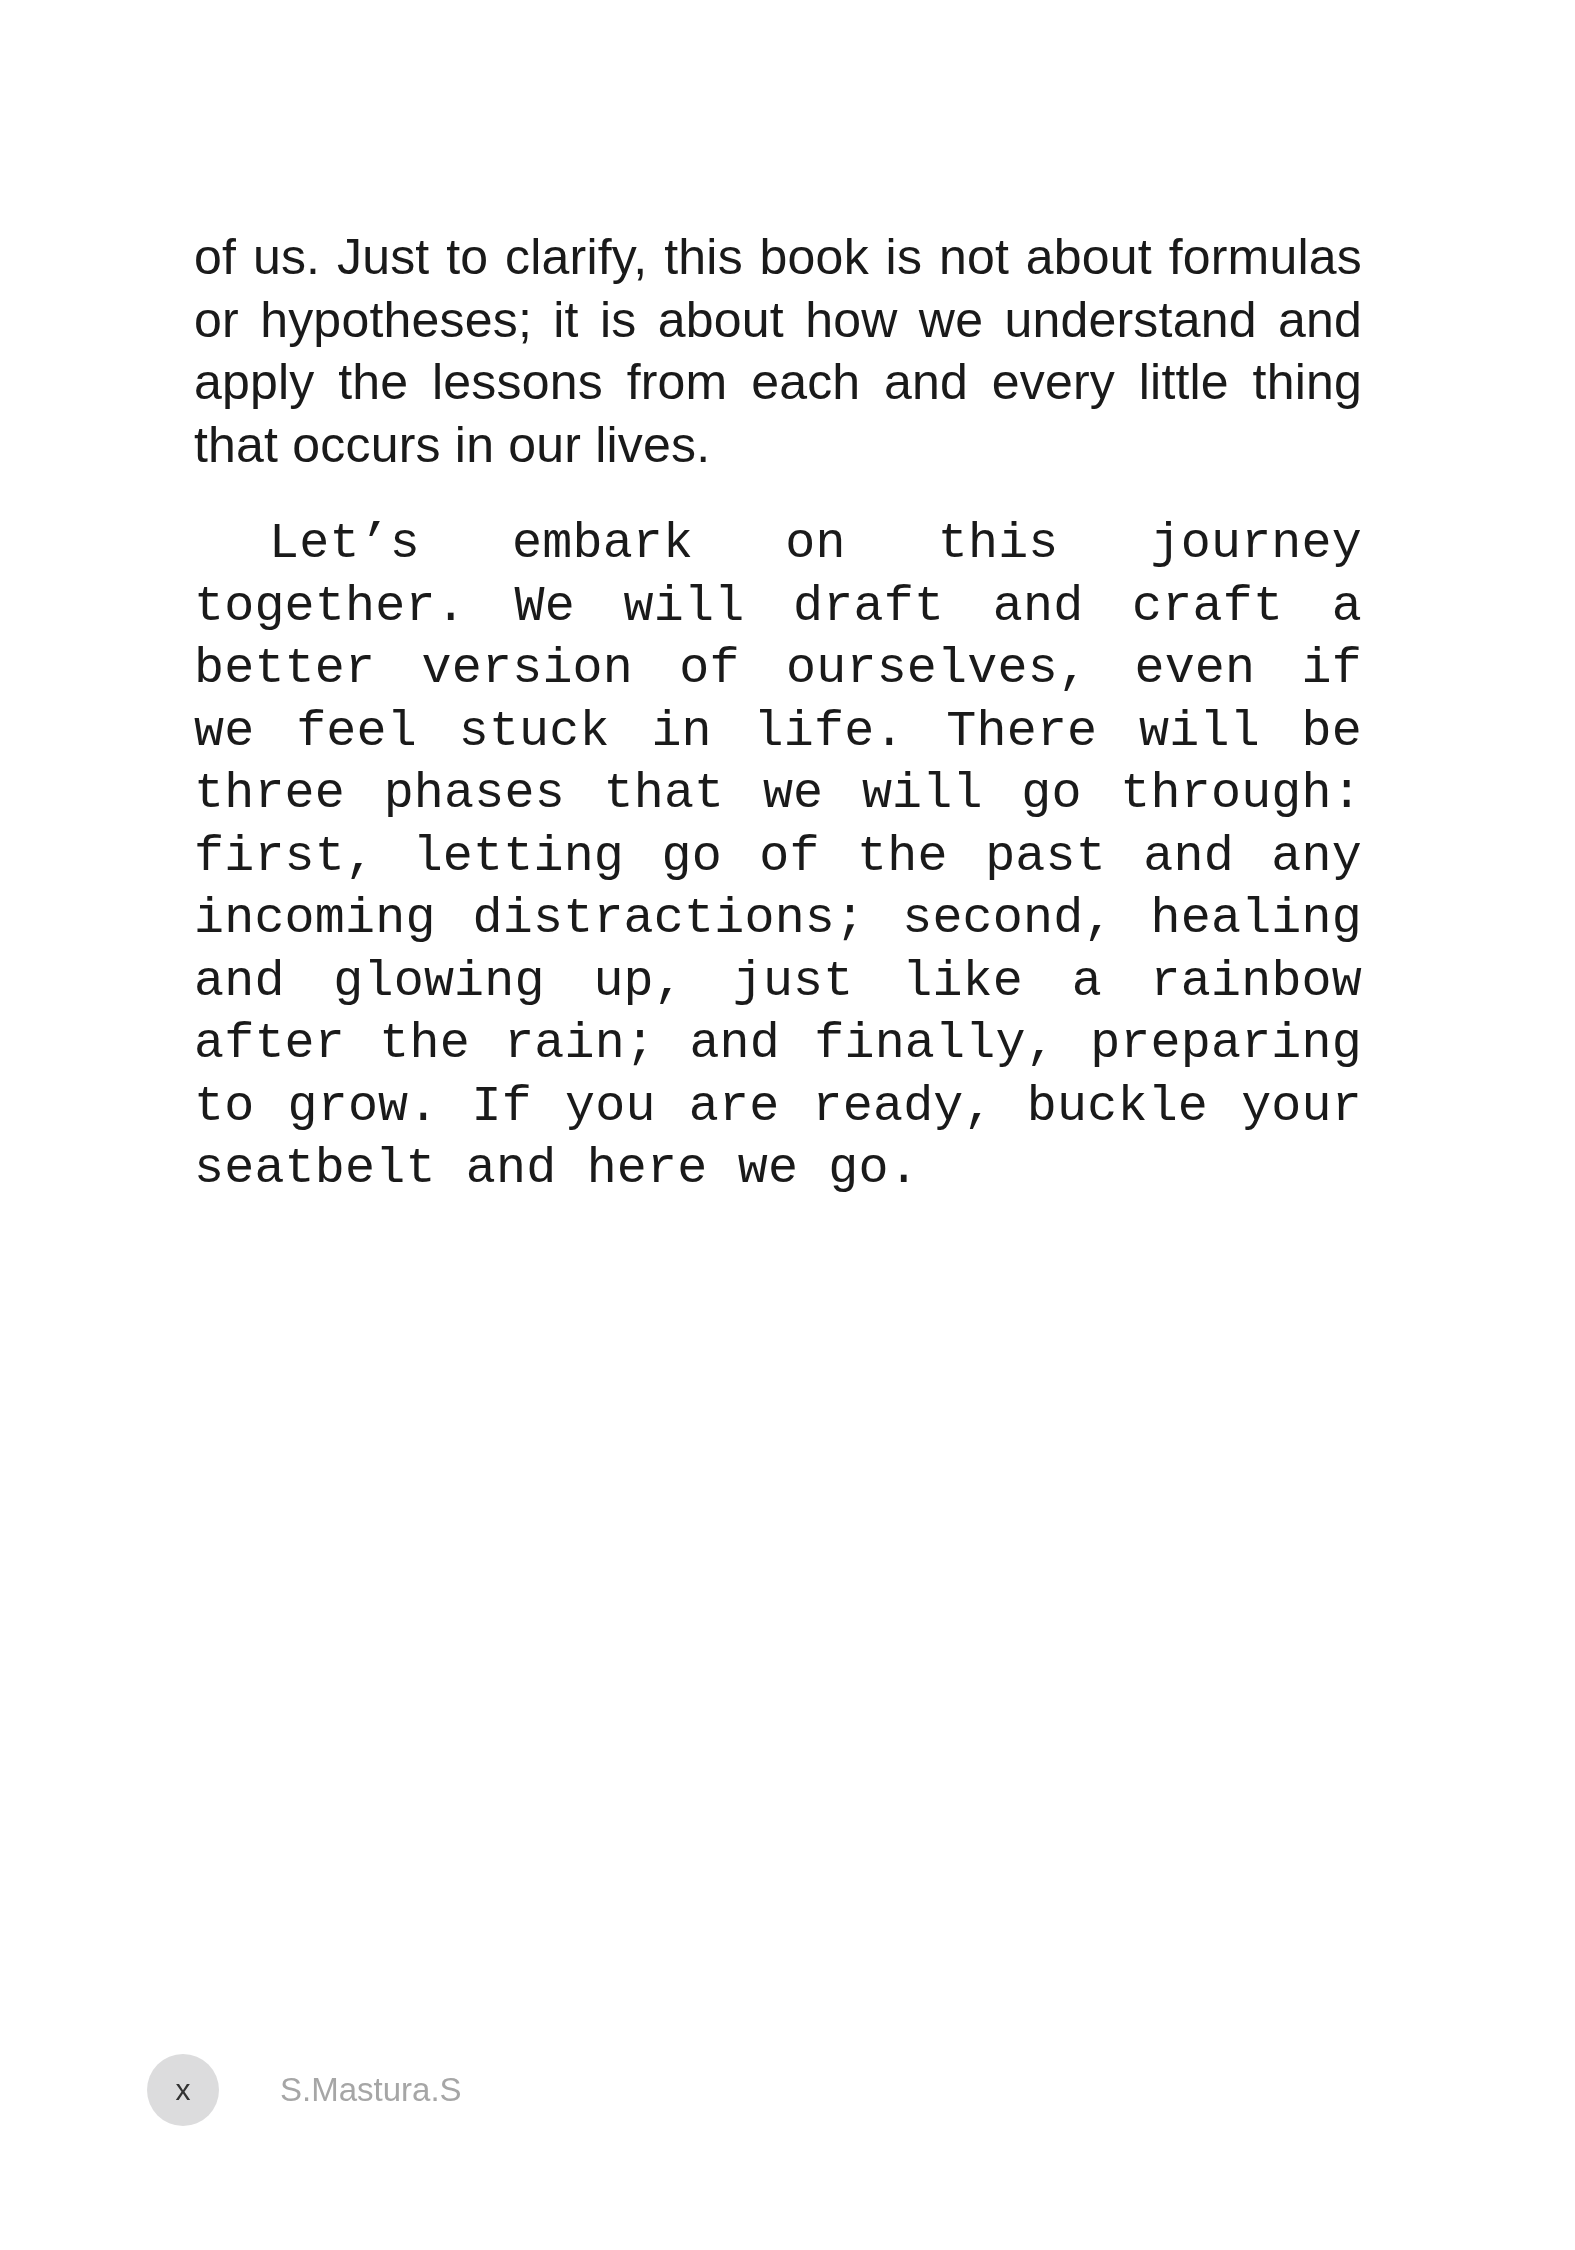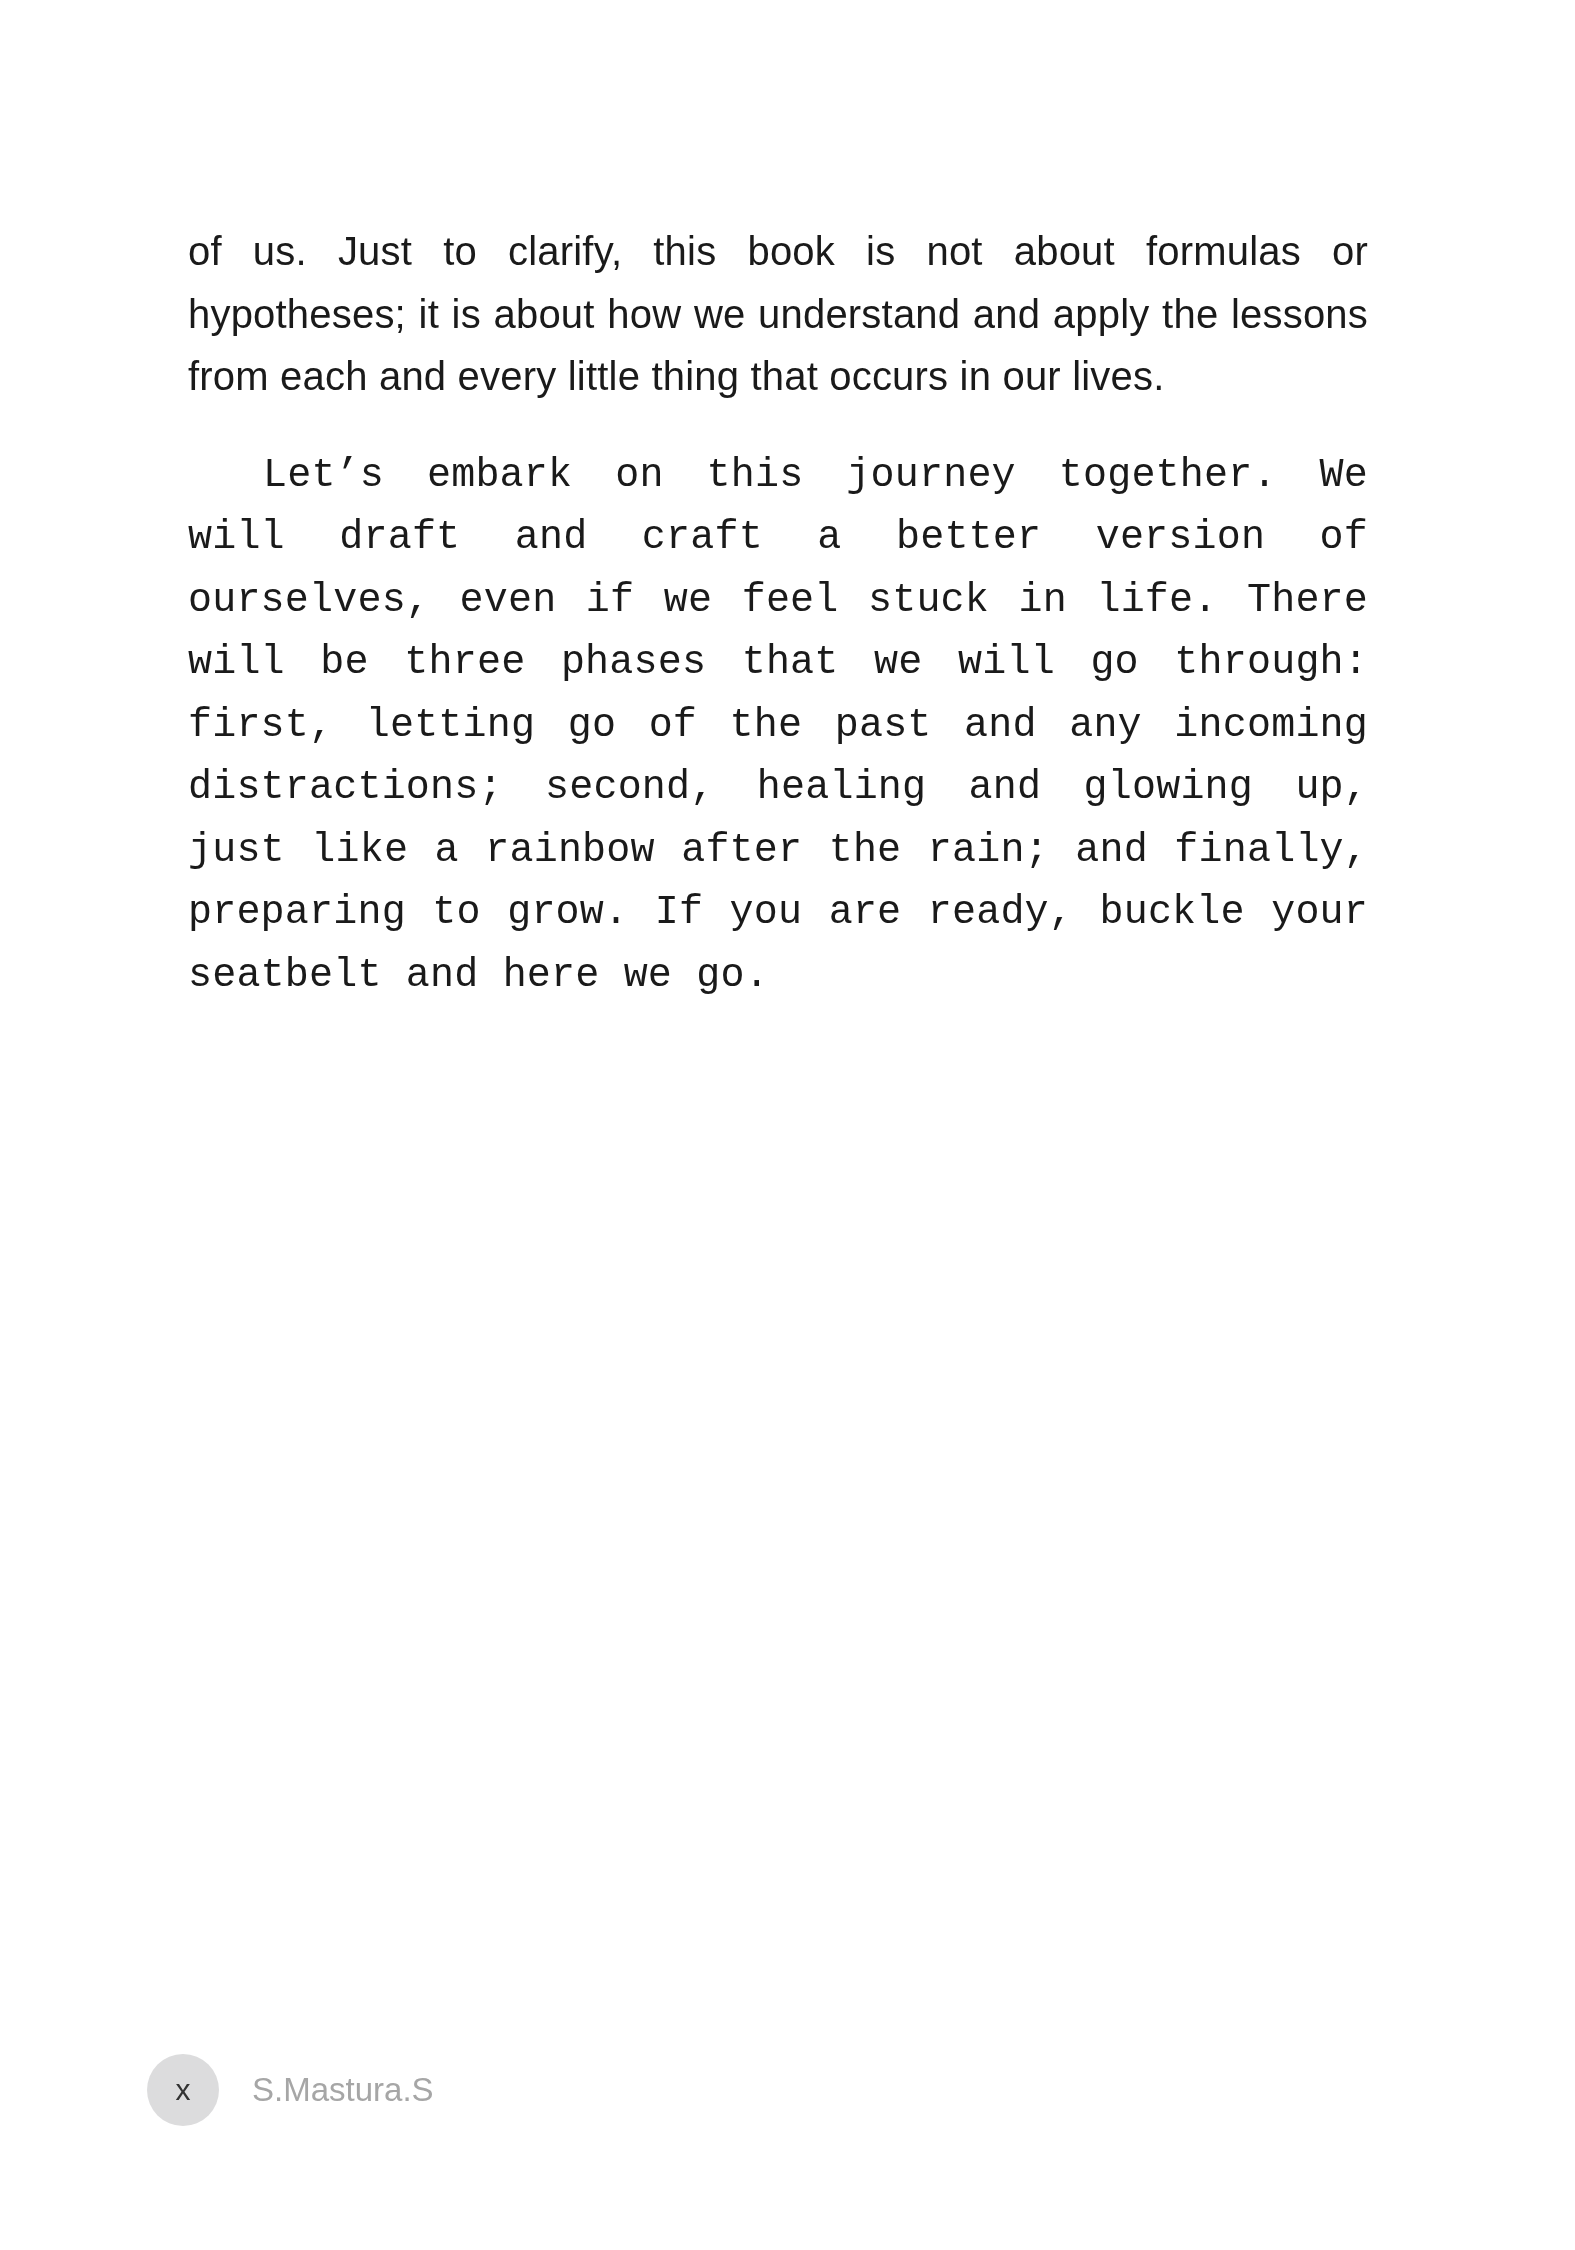--- a/index.html
+++ b/index.html
@@ -15,22 +15,22 @@
       font-family: "Liberation Sans", "DejaVu Sans", sans-serif;
       color: #1a1a1a;
     }
     .page-body {
       position: absolute;
       left: 188px;
       top: 220px;
       width: 1180px;
     }
     .para {
-      margin: 0;
-      font-size: 40px;
+      margin: 6px;
+      font-size: 50px;
       line-height: 62.5px;
       text-align: justify;
       letter-spacing: 0.2px;
     }
     .para + .para {
       margin-top: 37px;
       font-family: Liberation Mono, monospace;
     }
     .para.indent {
       text-indent: 75px;
@@ -48,21 +48,21 @@
       height: 72px;
       border-radius: 50%;
       background: #dcdcdd;
       display: flex;
       align-items: center;
       justify-content: center;
       font-size: 30px;
       color: #333333;
     }
     .author {
-      margin-left: 33px;
+      margin-left: 61px;
       font-size: 33px;
       color: #a6a6a6;
     }
   </style>
 </head>
 <body>
 
 <main class="page-body">
   <p class="para">of us. Just to clarify, this book is not about formulas or hypotheses; it is about how we understand and apply the lessons from each and every little thing that occurs in our lives.</p>
   <p class="para indent">Let’s embark on this journey together. We will draft and craft a better version of ourselves, even if we feel stuck in life. There will be three phases that we will go through: first, letting go of the past and any incoming distractions; second, healing and glowing up, just like a rainbow after the rain; and finally, preparing to grow. If you are ready, buckle your seatbelt and here we go.</p>

